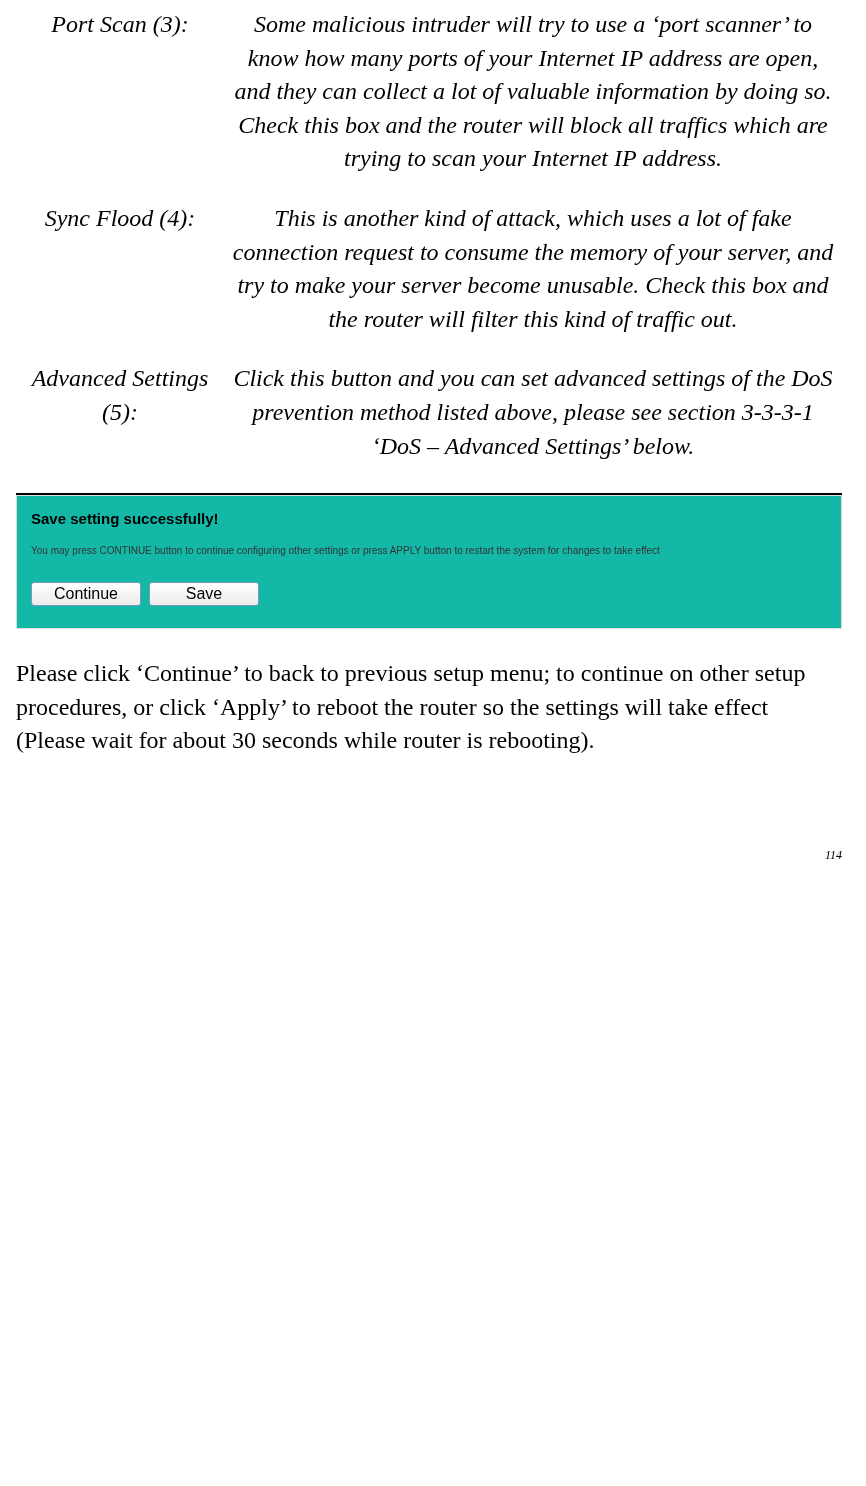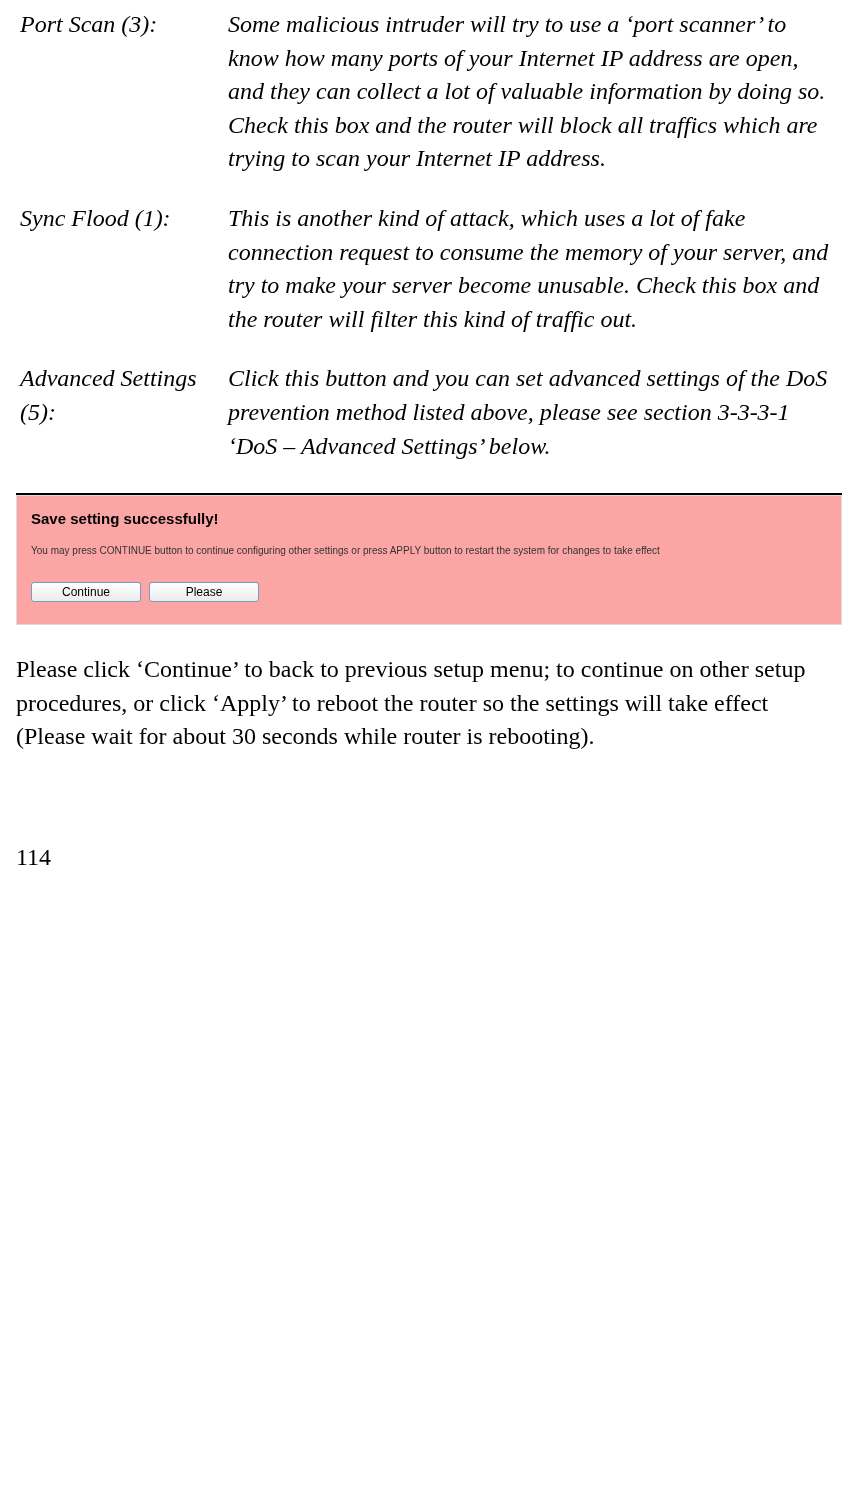--- a/index.html
+++ b/index.html
@@ -14,20 +14,21 @@
       padding: 8px 24px 40px 16px;
       box-sizing: border-box;
     }
     .def-table {
       width: 100%;
       border-collapse: collapse;
       font-style: italic;
       font-size: 24px;
       line-height: 1.4;
       margin-bottom: 30px;
+      text-align: center;
     }
     .def-table td {
       vertical-align: top;
       padding: 0 4px;
     }
     .def-label {
       width: 200px;
       white-space: nowrap;
     }
     .def-desc {
@@ -42,21 +43,21 @@
       border-top: 2px solid #000;
       margin: 0;
     }
     .body-text {
       font-size: 24px;
       line-height: 1.4;
       margin-top: 28px;
       margin-bottom: 28px;
     }
     .dialog {
-      background: #fca5a5;
+      background: #14b8a6;
       border: 1px solid #dcdcdc;
       padding: 14px 32px 22px 14px;
       box-sizing: border-box;
       width: 100%;
     }
     .dialog-title {
       font-family: Verdana, Arial, sans-serif;
       font-weight: bold;
       font-size: 15px;
       color: #000;
@@ -68,53 +69,54 @@
       color: #333;
       line-height: 1.5;
       margin-bottom: 24px;
     }
     .dialog-buttons {
       display: flex;
       gap: 8px;
     }
     .win-btn {
       font-family: Tahoma, Arial, sans-serif;
-      font-size: 12px;
+      font-size: 16px;
       background: linear-gradient(#ffffff, #ececec);
       border: 1px solid #7a9ac0;
       border-radius: 3px;
       padding: 2px 0;
       width: 110px;
       text-align: center;
       color: #000;
       cursor: pointer;
     }
     .page-num {
-      text-align: left;
-      font-size: 24px;
+      text-align: right;
+      font-size: 12px;
       margin-top: 90px;
+      font-style: italic;
     }
   </style>
 </head>
 <body>
 
 <div class="page">
 
   <table class="def-table">
     <tbody>
         <tr>
       <td class="def-label">Port Scan (3):</td>
       <td class="def-desc">Some malicious intruder will try to use a ‘port scanner’ to know how many ports of your Internet IP address are open, and they can collect a lot of valuable information by doing so. Check this box and the router will block all traffics which are trying to scan your Internet IP address.</td>
     </tr>
     <tr class="spacer-row">
           <td></td>
           <td></td>
         </tr>
     <tr>
-      <td class="def-label">Sync Flood (1):</td>
+      <td class="def-label">Sync Flood (4):</td>
       <td class="def-desc">This is another kind of attack, which uses a lot of fake connection request to consume the memory of your server, and try to make your server become unusable. Check this box and the router will filter this kind of traffic out.</td>
     </tr>
     <tr class="spacer-row">
           <td></td>
           <td></td>
         </tr>
     <tr>
       <td class="def-label" style="white-space:normal;">Advanced Settings (5):</td>
       <td class="def-desc">Click this button and you can set advanced settings of the DoS prevention method listed above, please see section 3-3-3-1 ‘DoS – Advanced Settings’ below.</td>
     </tr>
@@ -122,21 +124,21 @@
     </table>
 
   <hr class="hr-line">
 
 
   <div class="dialog">
     <div class="dialog-title">Save setting successfully!</div>
     <div class="dialog-msg">You may press CONTINUE button to continue configuring other settings or press APPLY button to restart the system for changes to take effect</div>
     <div class="dialog-buttons">
       <button class="win-btn">Continue</button>
-      <button class="win-btn">Please</button>
+      <button class="win-btn">Save</button>
     </div>
   </div>
 
   <p class="body-text">Please click ‘Continue’ to back to previous setup menu; to continue on other setup procedures, or click ‘Apply’ to reboot the router so the settings will take effect (Please wait for about 30 seconds while router is rebooting).</p>
 
 
   <div class="page-num">114</div>
 </div>
 
 </body></html>

